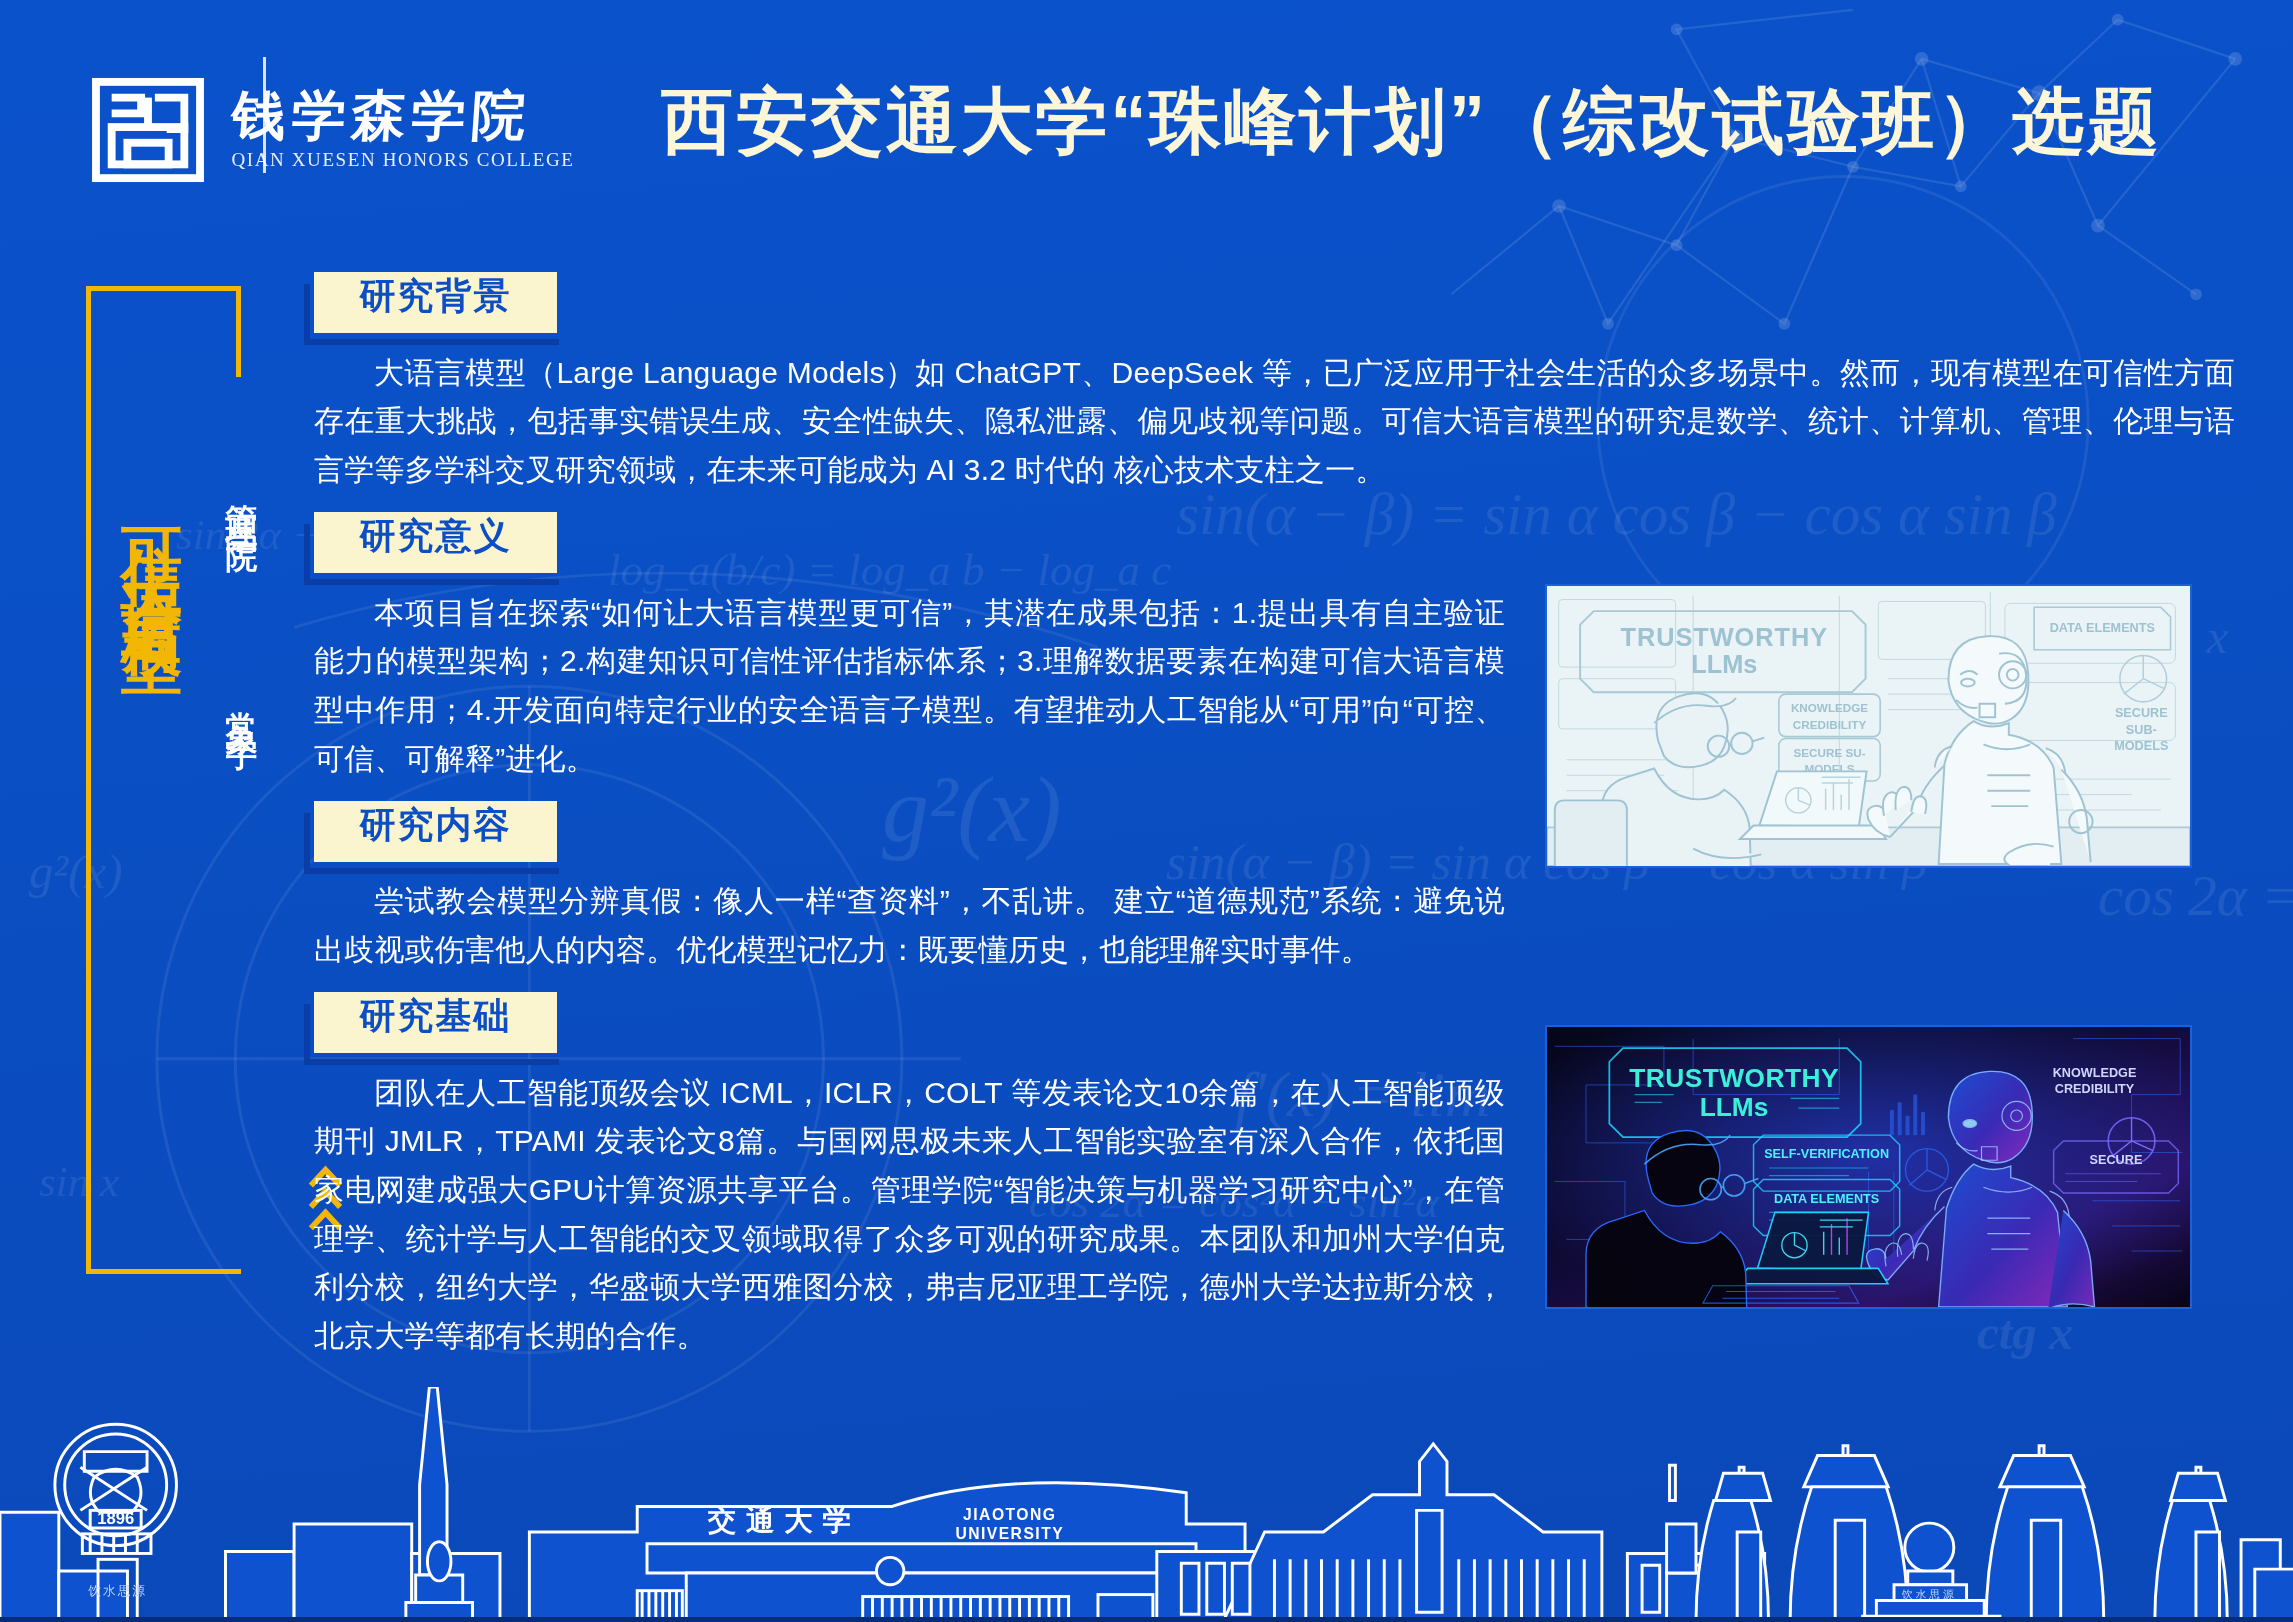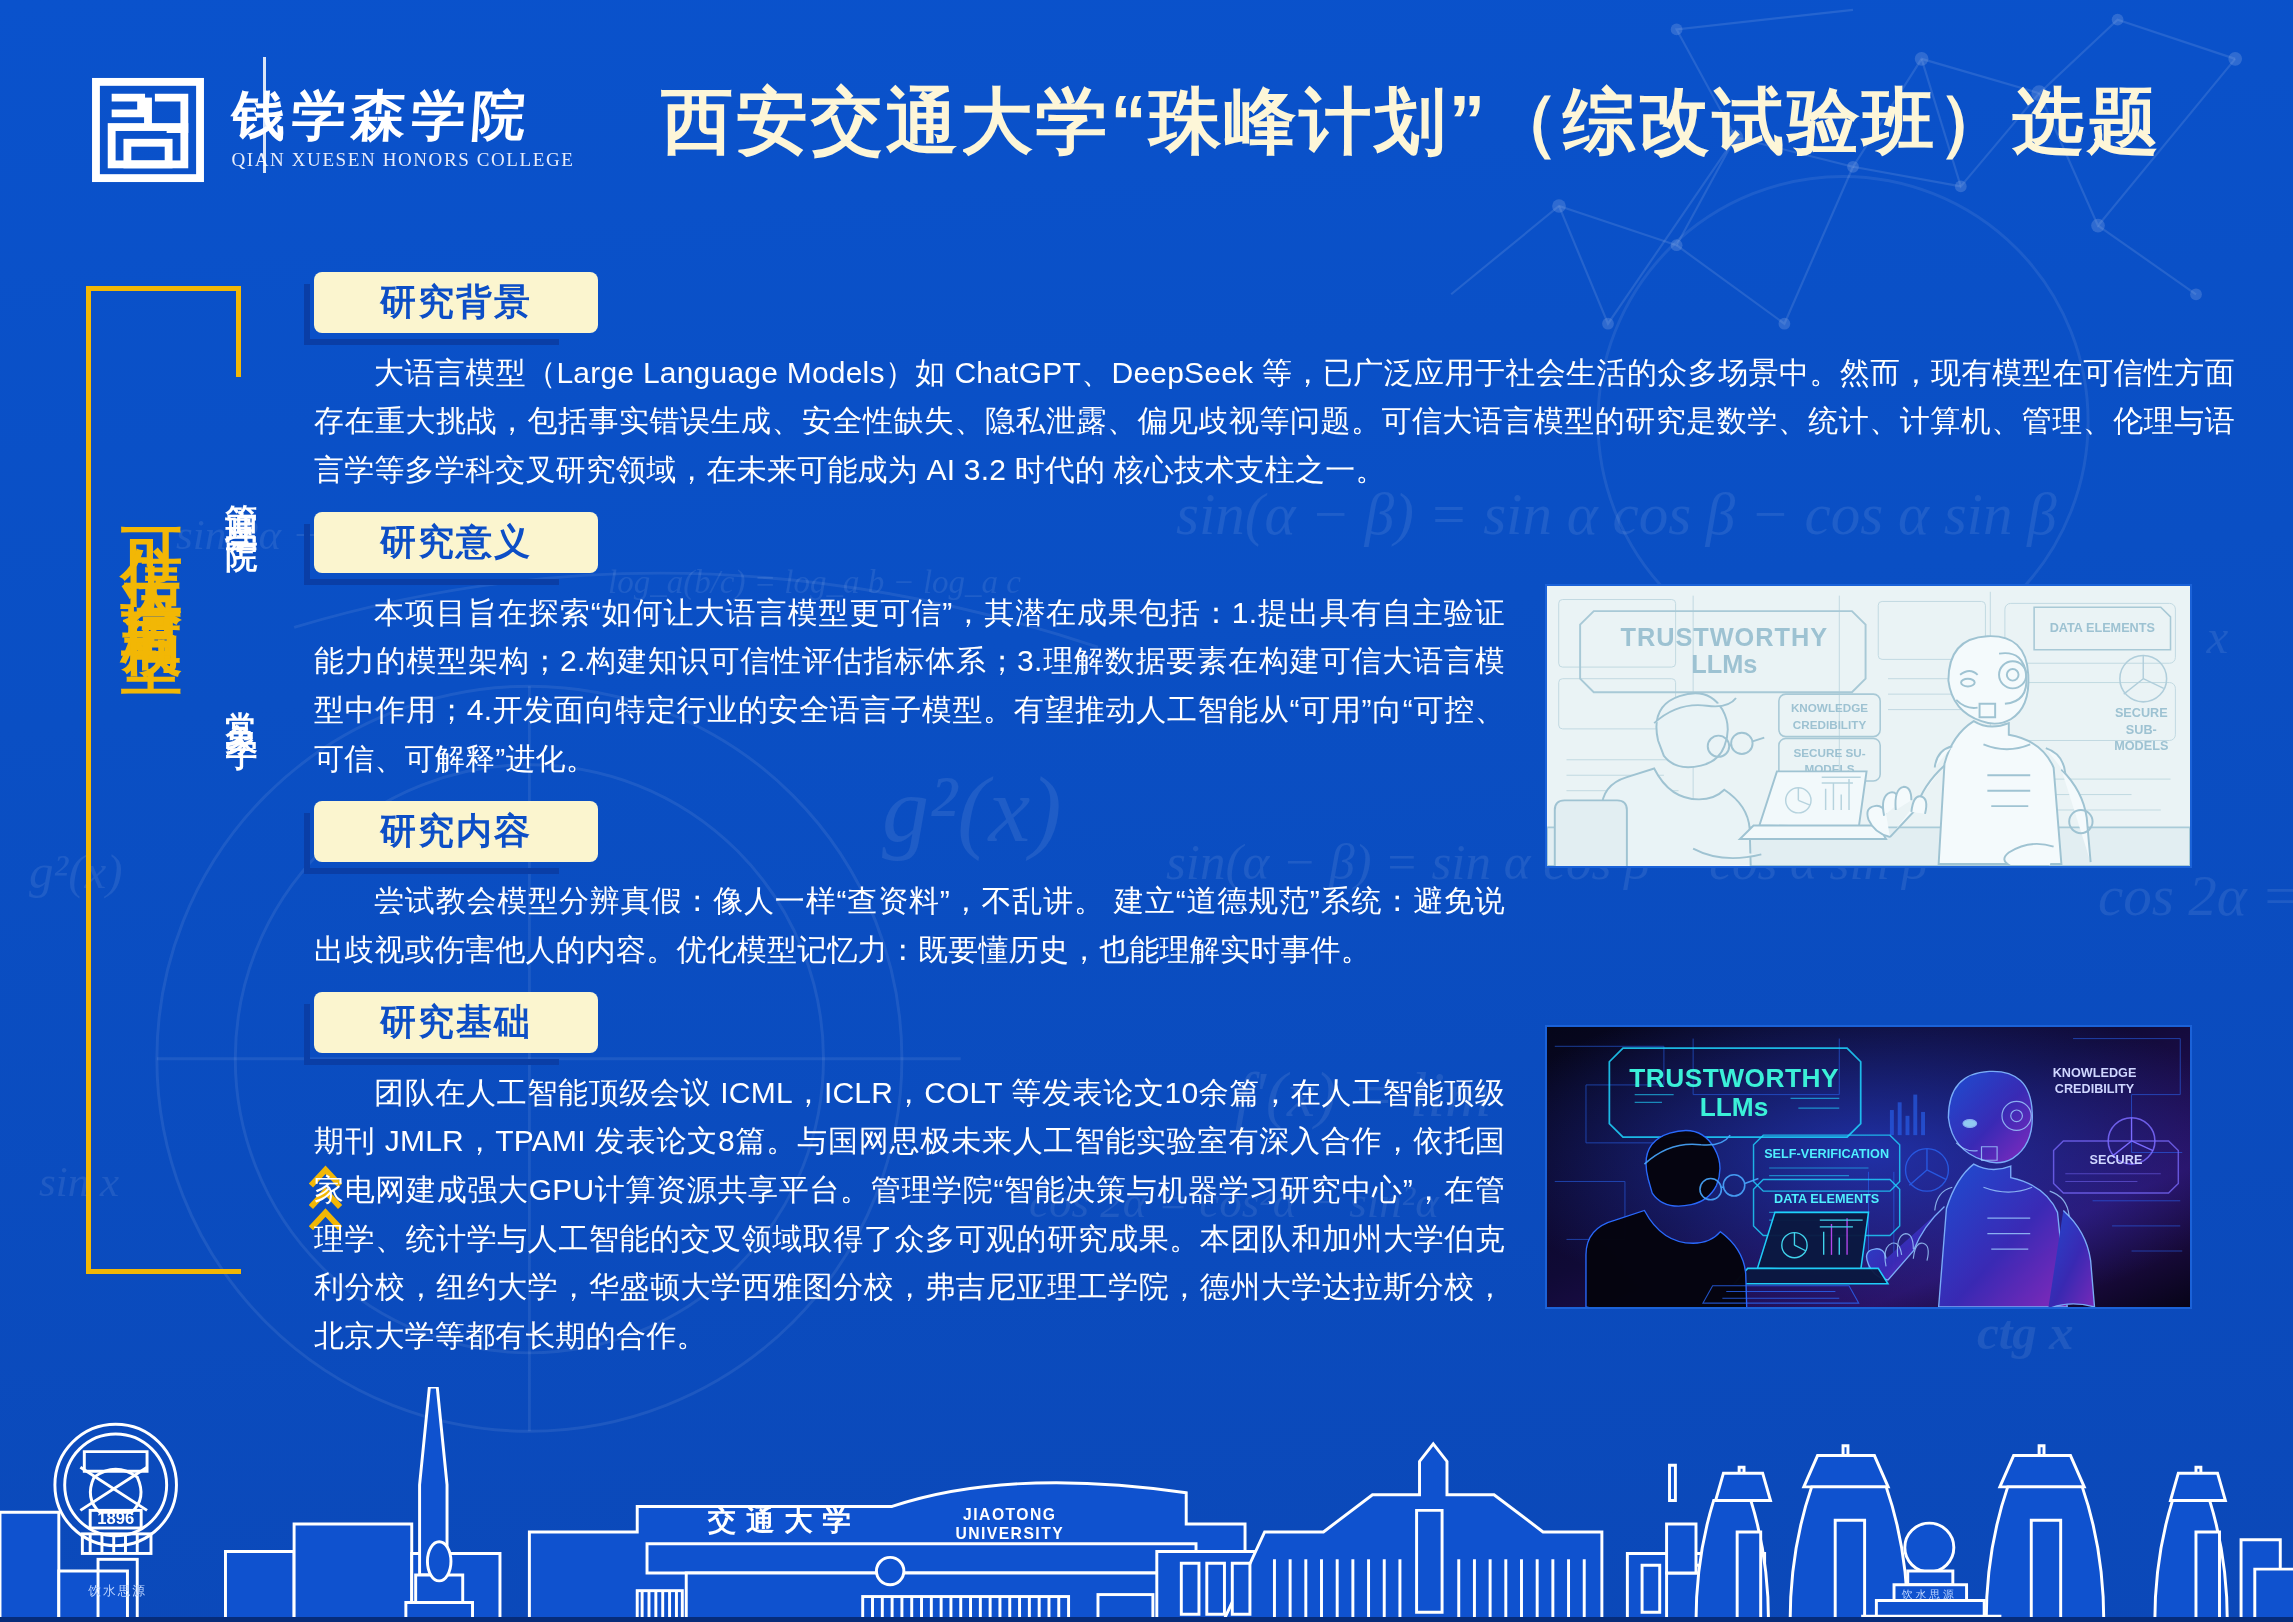--- a/index.html
+++ b/index.html
@@ -106,22 +106,22 @@
   }
   .sec-head .tab-shadow {
     position: absolute; left: -9.8px; top: 11.8px;
     width: 255px; height: 61px;
     border-left: 6.9px solid #0a3ea6;
     border-bottom: 6.9px solid #0a3ea6;
   }
   .sec-head .tab-box {
     position: relative;
     background: #fbf5cf;
-    width: 284px; height: 61px;
-    display: flex; align-items: center; justify-content: center; border-radius: 8px;
+    width: 243px; height: 61px;
+    display: flex; justify-content: center;
   }
   .sec-head .tab-label {
     font-family: "Liberation Sans", "DejaVu Sans", sans-serif;
     font-weight: bold; font-size: 36px; color: #0c4ec6;
     letter-spacing: 2px;
   }
 
   .body-text {
     font-family: "Liberation Sans", "DejaVu Sans", sans-serif;
     font-size: 30px;
@@ -150,21 +150,21 @@
 </style>
 </head>
 <body>
 
 <div id="poster">
 
   <div class="bg-layer">
     <div class="bg-math">
       <span style="left:176px; top:510px; font-size:43px;">sin 2α + sin α cos α</span>
       <span style="left:1176px; top:480px; font-size:59px;">sin(α − β) = sin α cos β − cos α sin β</span>
-      <span style="left:608px; top:564px; font-size:33px;">log_a(b/c) = log_a b − log_a c</span>
+      <span style="left:608px; top:544px; font-size:45px;">log_a(b/c) = log_a b − log_a c</span>
       <span style="left:1166px; top:833px; font-size:51px;">sin(α − β) = sin α cos β − cos α sin β</span>
       <span style="left:882px; top:755px; font-size:94px;">g²(x)</span>
       <span style="left:1235px; top:1059px; font-size:63px;">f'(x) = lim</span>
       <span style="left:1029px; top:1176px; font-size:45px;">cos 2α = cos²α − sin²α</span>
       <span style="left:1977px; top:1304px; font-size:49px;font-weight:bold;">ctg x</span>
       <span style="left:1549px; top:1206px; font-size:43px;">sin x</span>
       <span style="left:2098px; top:863px; font-size:57px;">cos 2α = cos²α − sin²α</span>
       <span style="left:2137px; top:608px; font-size:49px;">sin x</span>
       <span style="left:29px; top:843px; font-size:49px;">g²(x)</span>
       <span style="left:39px; top:1157px; font-size:43px;">sin x</span>

